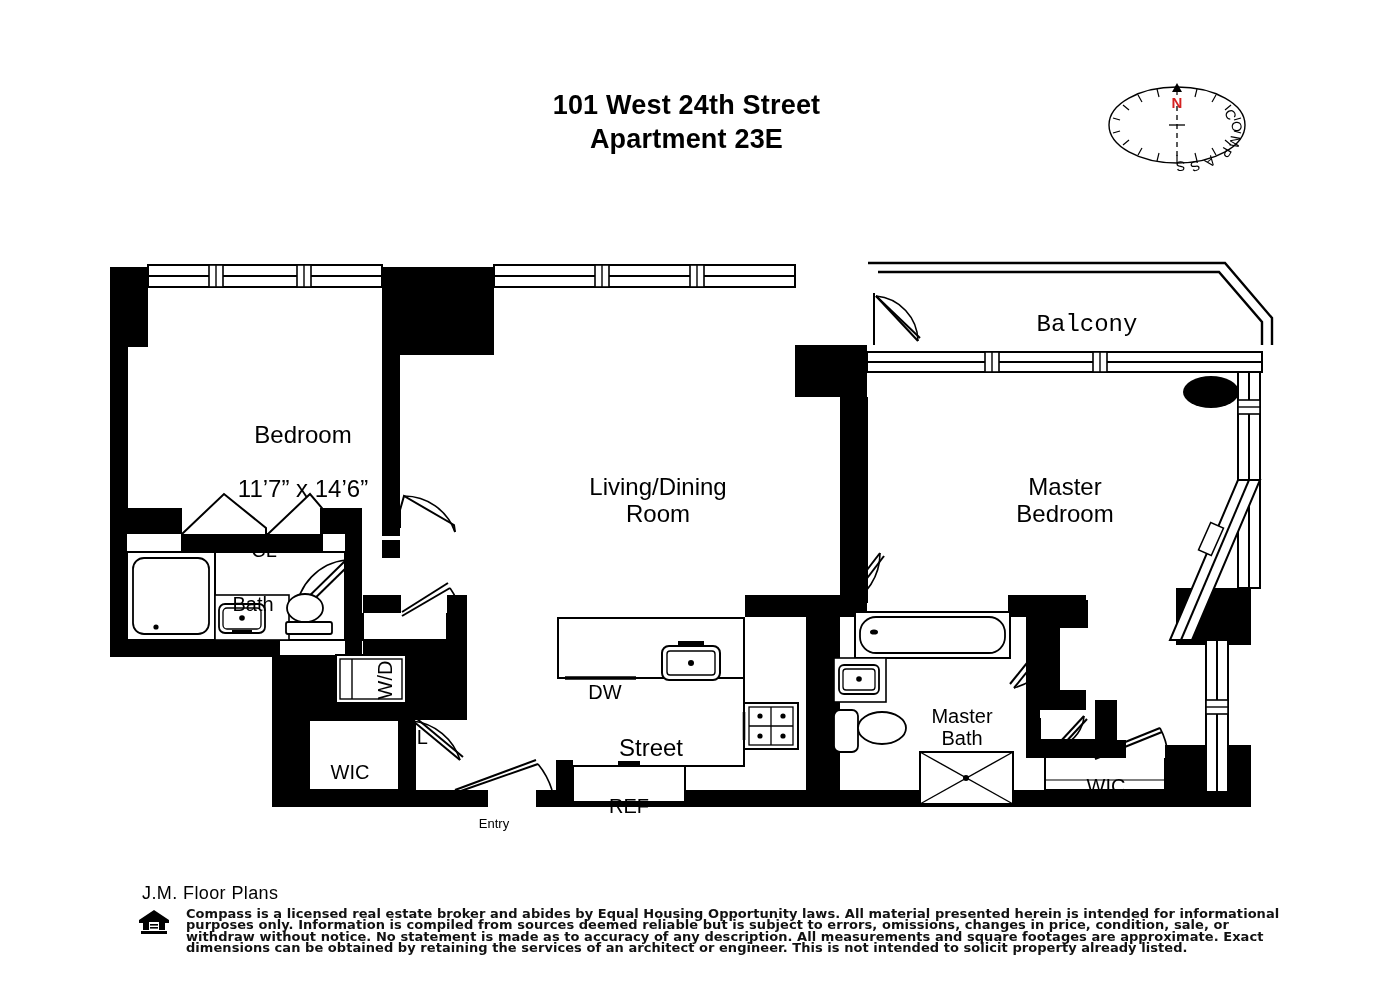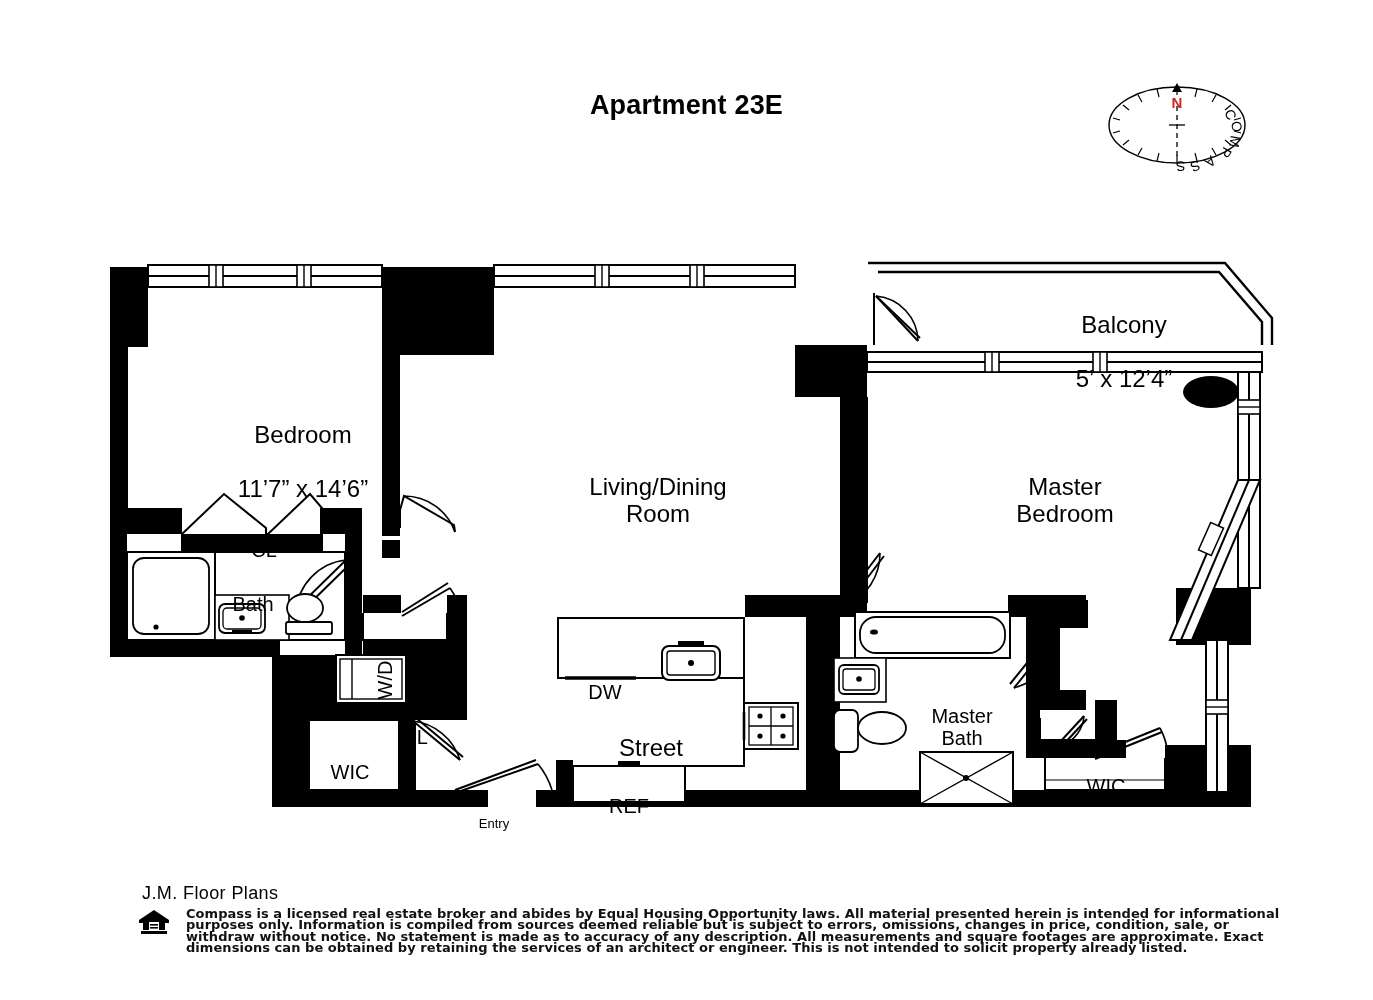--- a/index.html
+++ b/index.html
@@ -26,20 +26,21 @@
   #jm{position:absolute;left:142px;top:883px;font-size:18px;letter-spacing:.4px;}
   #fineprint{position:absolute;left:186px;top:908px;width:1105px;
              font-size:13px;line-height:11.4px;letter-spacing:.05px;
              font-family:"DejaVu Sans",sans-serif;font-weight:bold;color:#111;}
   #ehologo{position:absolute;left:137px;top:908px;width:34px;height:28px;}
 </style>
 </head>
 <body>
 
 <div id="header" data-name="page-title">
+  <div class="ln" data-name="title-address">101 West 24th Street</div>
   <div class="ln" data-name="title-unit">Apartment 23E</div>
 </div>
 
 <div id="compass" data-name="compass-rose">
   <svg width="145" height="95" viewBox="0 0 145 95" data-name="compass-svg">
     <ellipse cx="72" cy="47" rx="68" ry="38" fill="#fff" stroke="#000" stroke-width="1.4" data-name="compass-ellipse"></ellipse>
     <g stroke="#000" stroke-width="1.2" data-name="compass-ticks">
       <line x1="72" y1="9" x2="72" y2="17"></line>
       <line x1="92" y1="11" x2="90" y2="19"></line>
       <line x1="111" y1="17" x2="107" y2="24"></line>
@@ -361,23 +362,22 @@
 <div class="lbl" style="left:178px;top:394px;width:250px;" data-name="room-label-bedroom">
   <div>Bedroom</div>
   <div>11’7” x 14’6”</div>
 </div>
 
 <div class="lbl" style="left:528px;top:446px;width:260px;" data-name="room-label-living-dining">
   <div>Living/Dining
 Room</div>
 </div>
 
-<div class="lbl" style="left:1004px;top:284px;width:240px;" data-name="room-label-balcony">
+<div class="lbl" style="left:967px;top:284px;width:240px;font-family:Liberation Mono, monospace;" data-name="room-label-balcony">
   <div>Balcony</div>
-  <div>5’ x 12’4”</div>
 </div>
 
 <div class="lbl" style="left:940px;top:446px;width:250px;" data-name="room-label-master-bedroom">
   <div>Master
 Bedroom</div>
 </div>
 
 <div class="lbl sm" style="left:888px;top:682px;width:148px;" data-name="room-label-master-bath">
   <div>Master
 Bath</div>

